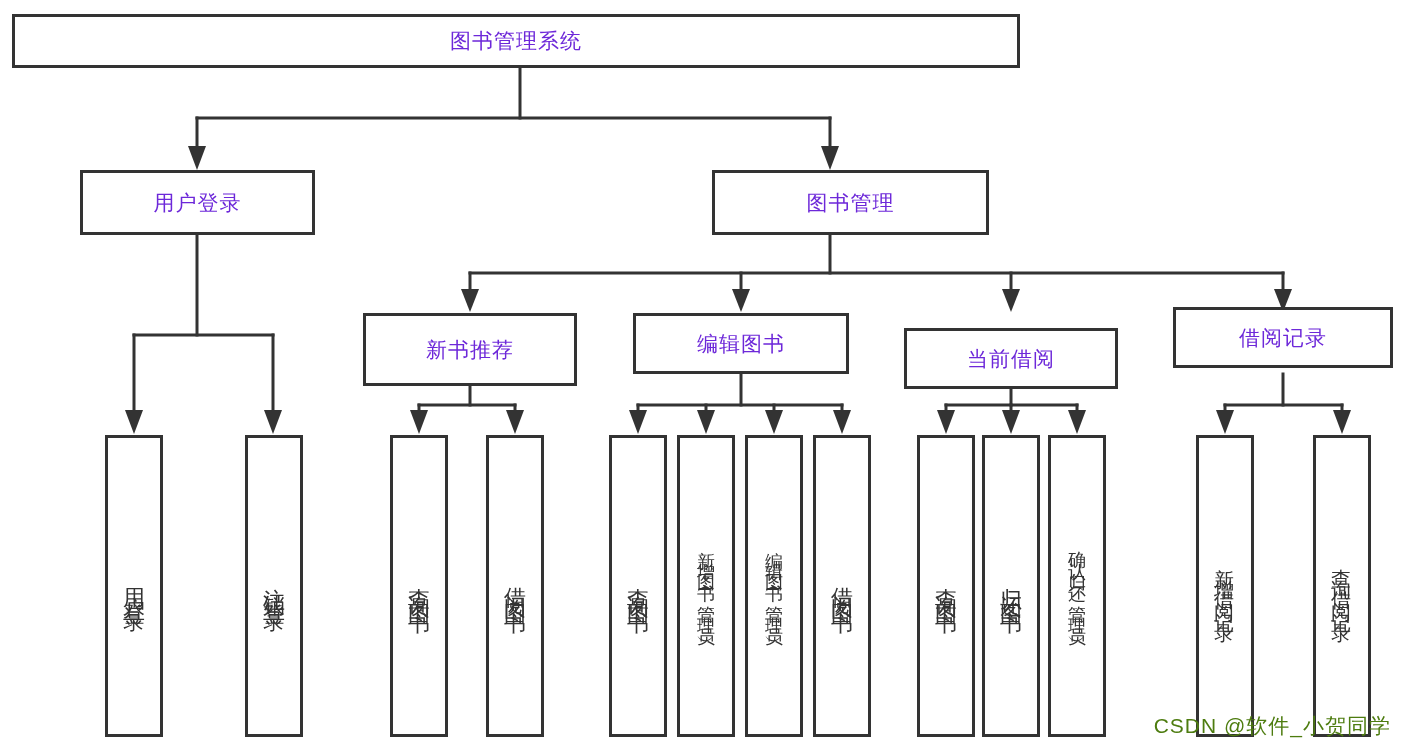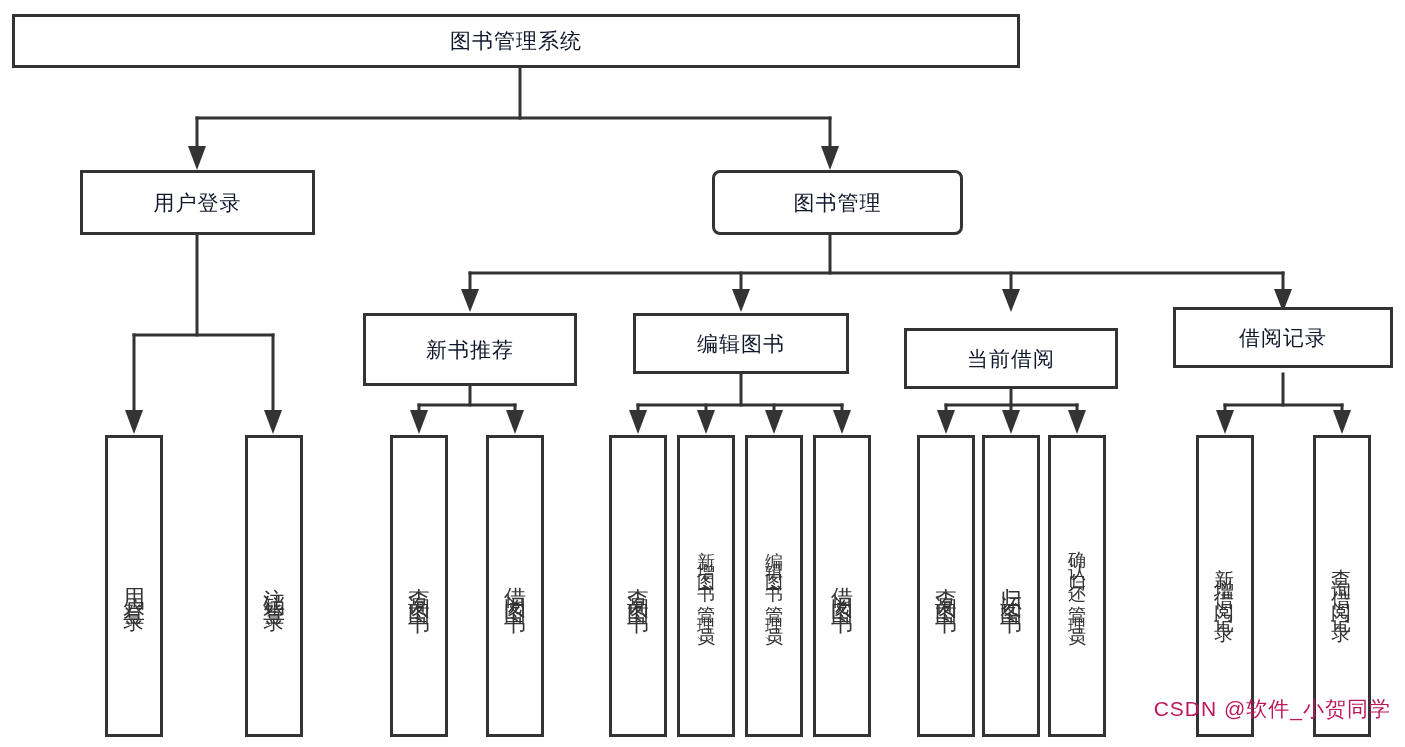--- a/index.html
+++ b/index.html
@@ -24,21 +24,21 @@
   .h-node {
     position: absolute;
     box-sizing: border-box;
     border: 3px solid #333333;
     background: #ffffff;
     display: flex;
     align-items: center;
     justify-content: center;
     font-size: 21px;
     letter-spacing: 1px;
-    color: #0f172a;
+    color: #6d28d9;
     z-index: 1;
     font-family: Liberation Serif, serif;
   }
   .v-node {
     position: absolute;
     top: 435px;
     width: 58px;
     height: 302px;
     box-sizing: border-box;
     border: 3px solid #333333;
@@ -60,23 +60,23 @@
     font-size: 18px;
     letter-spacing: 11px;
   }
   .v-node.v-mid .vt {
     font-size: 20px;
     letter-spacing: 11px;
   }
   .watermark {
     position: absolute;
     right: 14px;
-    bottom: 24px;
+    bottom: 7px;
     font-size: 21px;
-    color: #be185d;
+    color: #4d7c0f;
     z-index: 5;
     letter-spacing: 1px;
   }
 </style>
 </head>
 <body>
 
 <div class="canvas">
 
   <svg class="connectors" width="1405" height="747" viewBox="0 0 1405 747">
@@ -141,21 +141,21 @@
       <polygon points="1002,410 1020,410 1011,434"></polygon>
       <polygon points="1068,410 1086,410 1077,434"></polygon>
       <polygon points="1216,410 1234,410 1225,434"></polygon>
       <polygon points="1333,410 1351,410 1342,434"></polygon>
     </g>
   </svg>
 
   <div class="h-node" style="left:12px; top:14px; width:1008px; height:54px;">图书管理系统</div>
 
   <div class="h-node" style="left:80px; top:170px; width:235px; height:65px;">用户登录</div>
-  <div class="h-node" style="left:712px; top:170px; width:251px; height:65px;border-radius:8px;">图书管理</div>
+  <div class="h-node" style="left:712px; top:170px; width:277px; height:65px;">图书管理</div>
 
   <div class="h-node" style="left:363px; top:313px; width:214px; height:73px;">新书推荐</div>
   <div class="h-node" style="left:633px; top:313px; width:216px; height:61px;">编辑图书</div>
   <div class="h-node" style="left:904px; top:328px; width:214px; height:61px;text-align:center;">当前借阅</div>
   <div class="h-node" style="left:1173px; top:307px; width:220px; height:61px;">借阅记录</div>
 
   <div class="v-node" style="left:105px;">
     <span class="vt">用户登录</span>
   </div>
   <div class="v-node" style="left:245px;">

